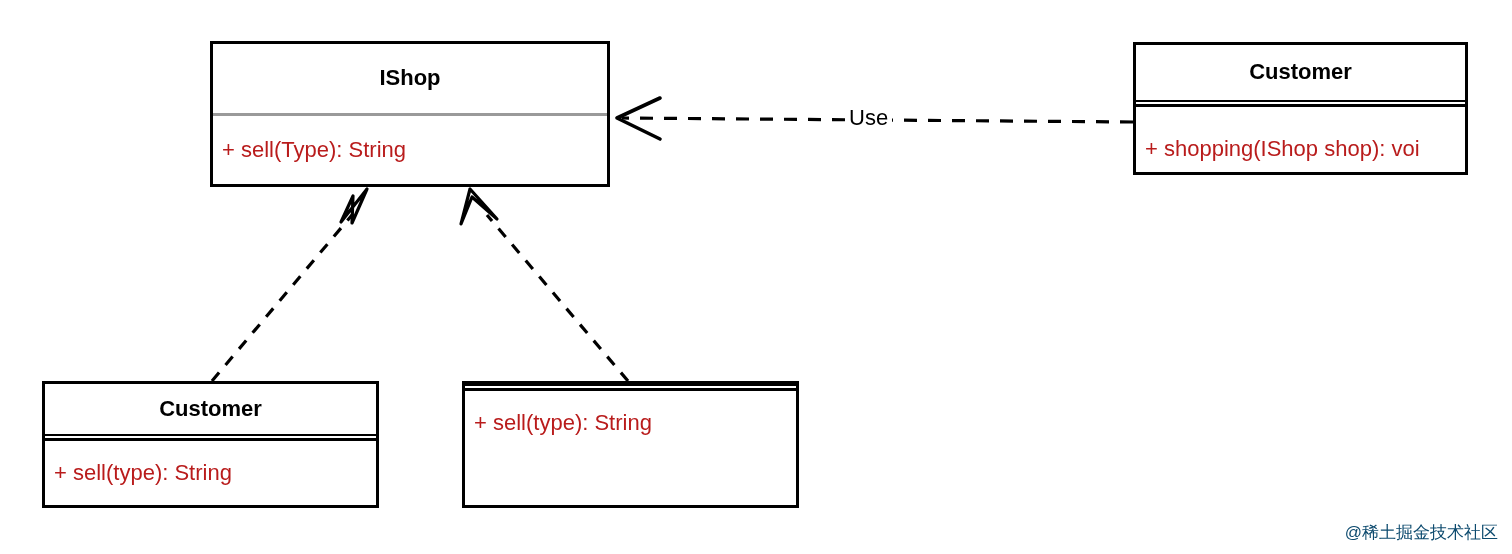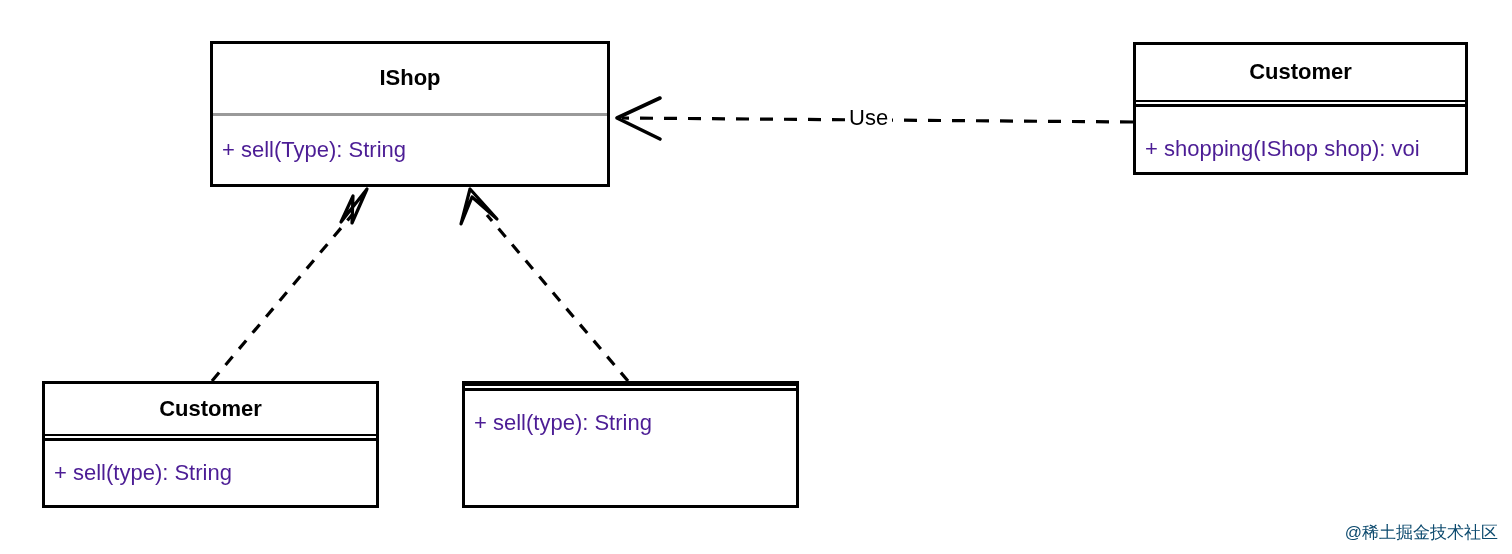--- a/index.html
+++ b/index.html
@@ -71,21 +71,21 @@
   .uml-members {
     box-sizing: border-box;
     padding-left: 9px;
     display: flex;
     align-items: center;
     overflow: hidden;
     white-space: nowrap;
   }
   .member {
     font-size: 22px;
-    color: #4c1d95;
+    color: #b91c1c;
     white-space: nowrap;
     line-height: 1.2;
   }
 
   
   .edge-label {
     position: absolute;
     font-size: 22px;
     color: #000000;
     background: #ffffff;

